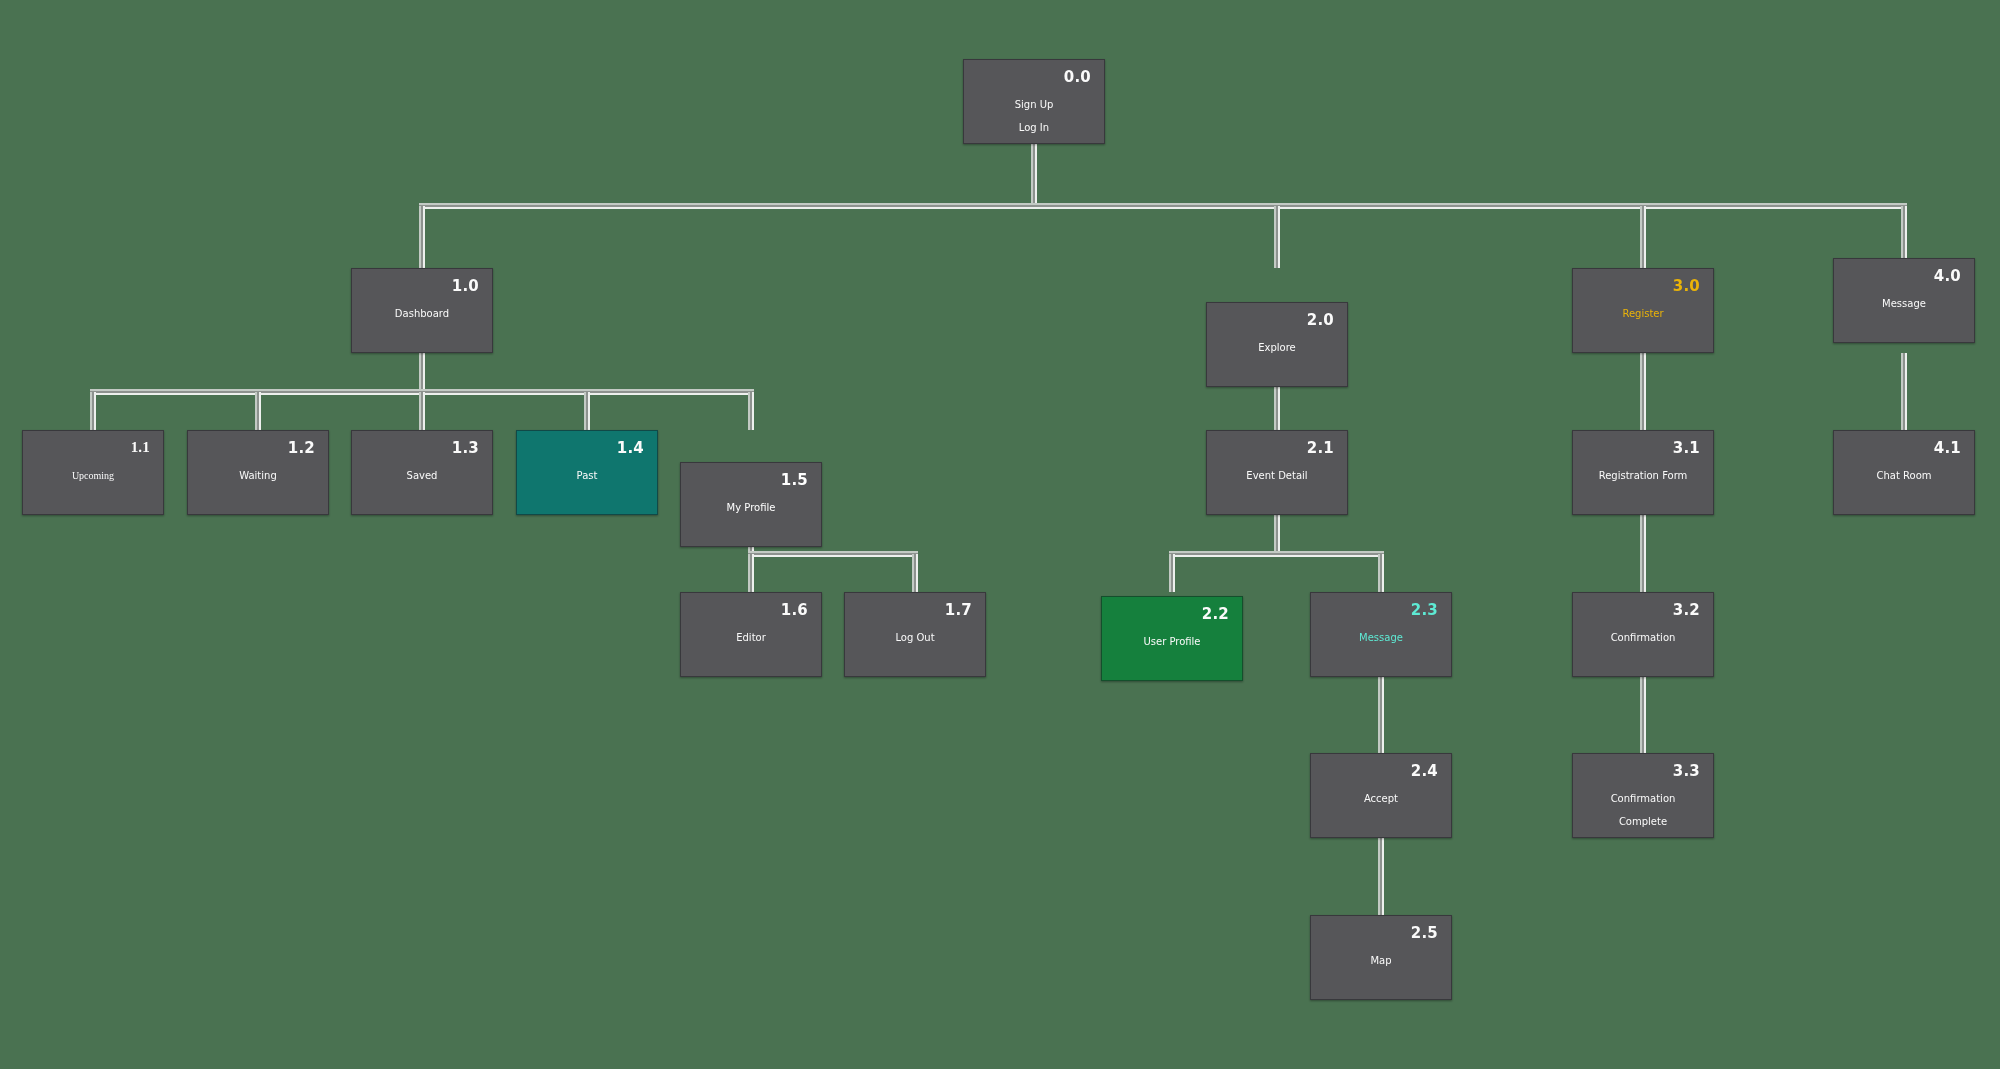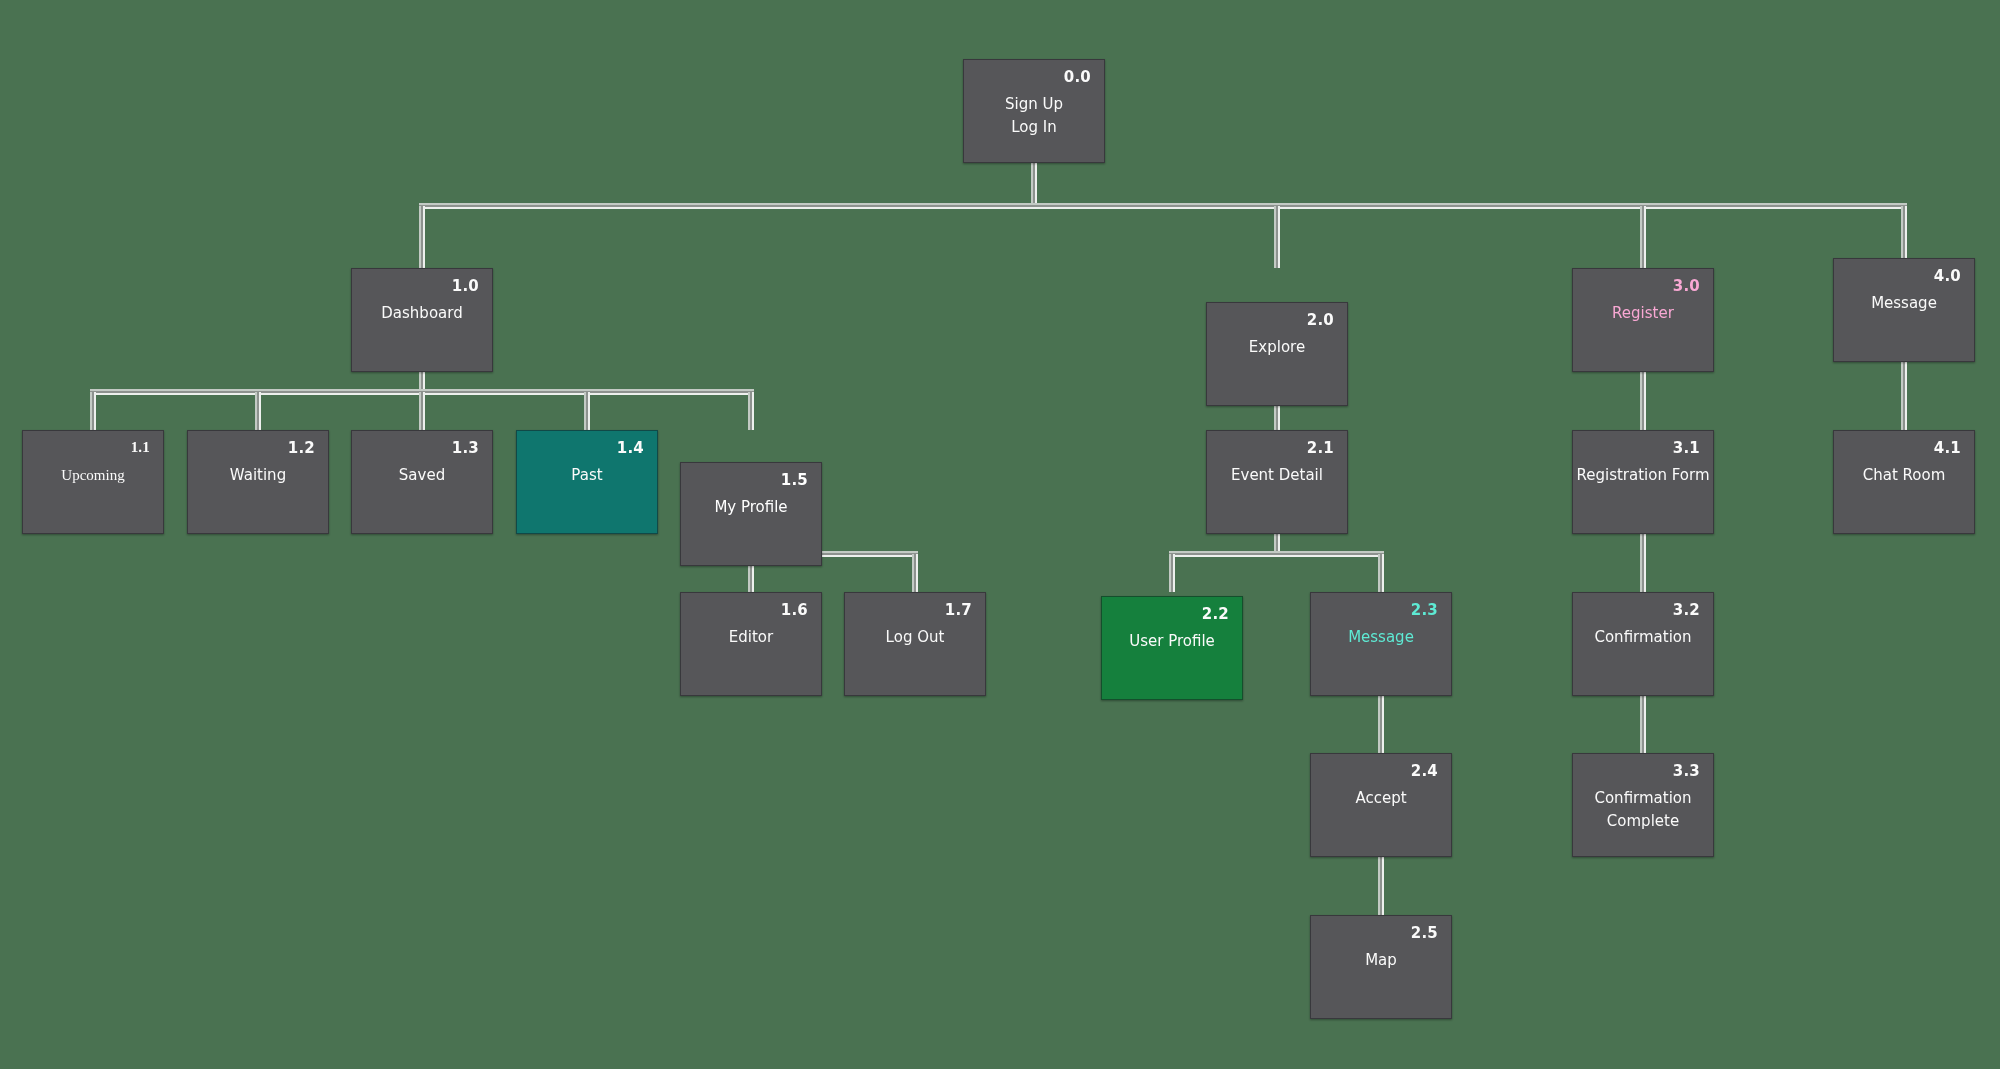--- a/index.html
+++ b/index.html
@@ -9,21 +9,21 @@
   #canvas {
     position: relative;
     width: 2000px;
     height: 1069px;
     overflow: hidden;
     font-family: "DejaVu Sans", "Liberation Sans", sans-serif;
   }
   .node {
     position: absolute;
     width: 142px;
-    height: 104px;
+    height: 85px;
     box-sizing: border-box;
     border: 1px solid rgba(20, 20, 24, 0.45);
     box-shadow: 0 1px 2px rgba(0, 0, 0, 0.35);
   }
   .node .num {
     position: absolute;
     top: 8px;
     right: 13px;
     font-size: 15px;
     font-weight: bold;
@@ -31,21 +31,21 @@
   }
   .node .labels {
     position: absolute;
     top: 33px;
     left: 0;
     right: 0;
     text-align: center;
   }
   .node .labels span {
     display: block;
-    font-size: 15px;
+    font-size: 10px;
     line-height: 23px;
     white-space: nowrap;
   }
   .seg {
     position: absolute;
   }
   .seg.v {
     width: 6px;
     background: linear-gradient(to right, #c3cac4 0 2px, #8d928e 2px 4px, #edf0ed 4px 6px);
   }
@@ -98,21 +98,21 @@
       <div class="labels">
         <span>Dashboard</span>
       </div>
     </div>
     <div class="node" style="left: 1206px; top: 268px; background: rgb(86, 86, 89); color: rgb(250, 250, 250); margin-top: 34px;">
       <span class="num">2.0</span>
       <div class="labels">
         <span>Explore</span>
       </div>
     </div>
-    <div class="node" style="left: 1572px; top: 268px; background: rgb(86, 86, 89); color: #f9a8d4;">
+    <div class="node" style="left: 1572px; top: 268px; background: rgb(86, 86, 89); color: #eab308;">
       <span class="num">3.0</span>
       <div class="labels">
         <span>Register</span>
       </div>
     </div>
     <div class="node" style="left: 1833px; top: 258px; background: rgb(86, 86, 89); color: rgb(250, 250, 250);">
       <span class="num">4.0</span>
       <div class="labels">
         <span>Message</span>
       </div>

